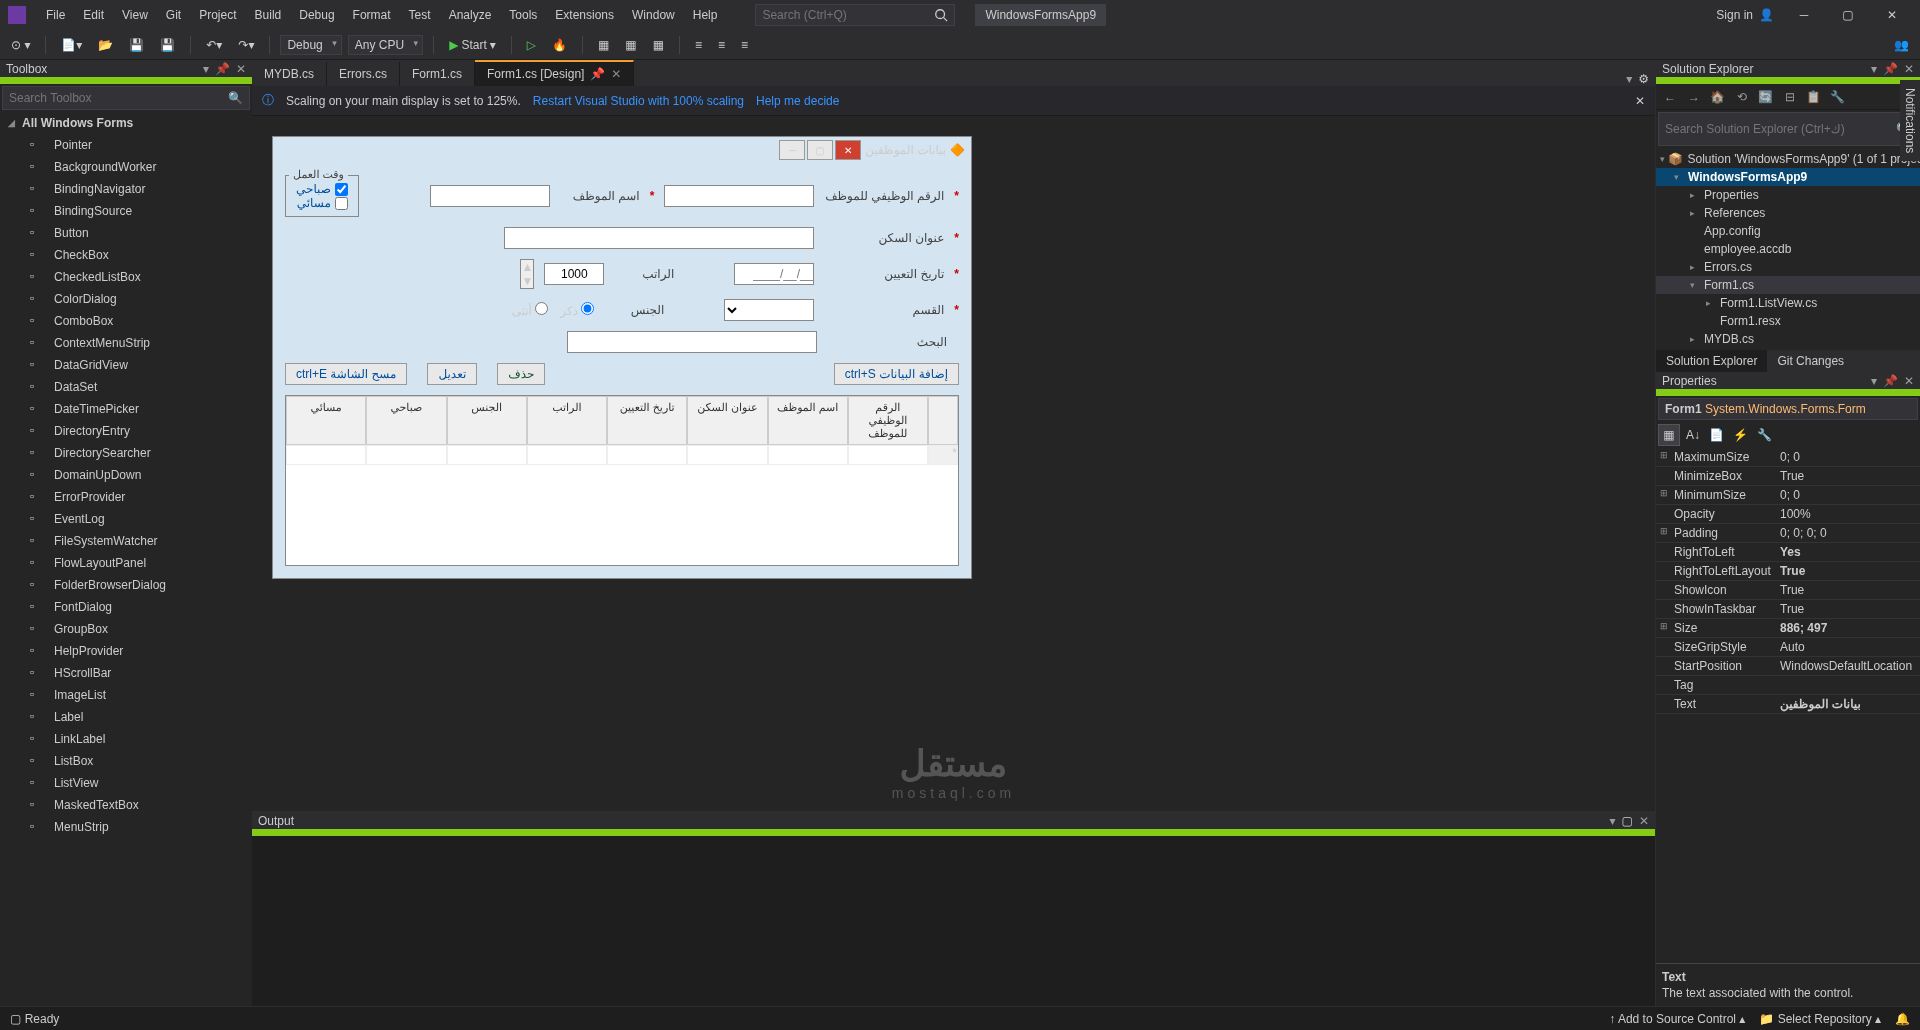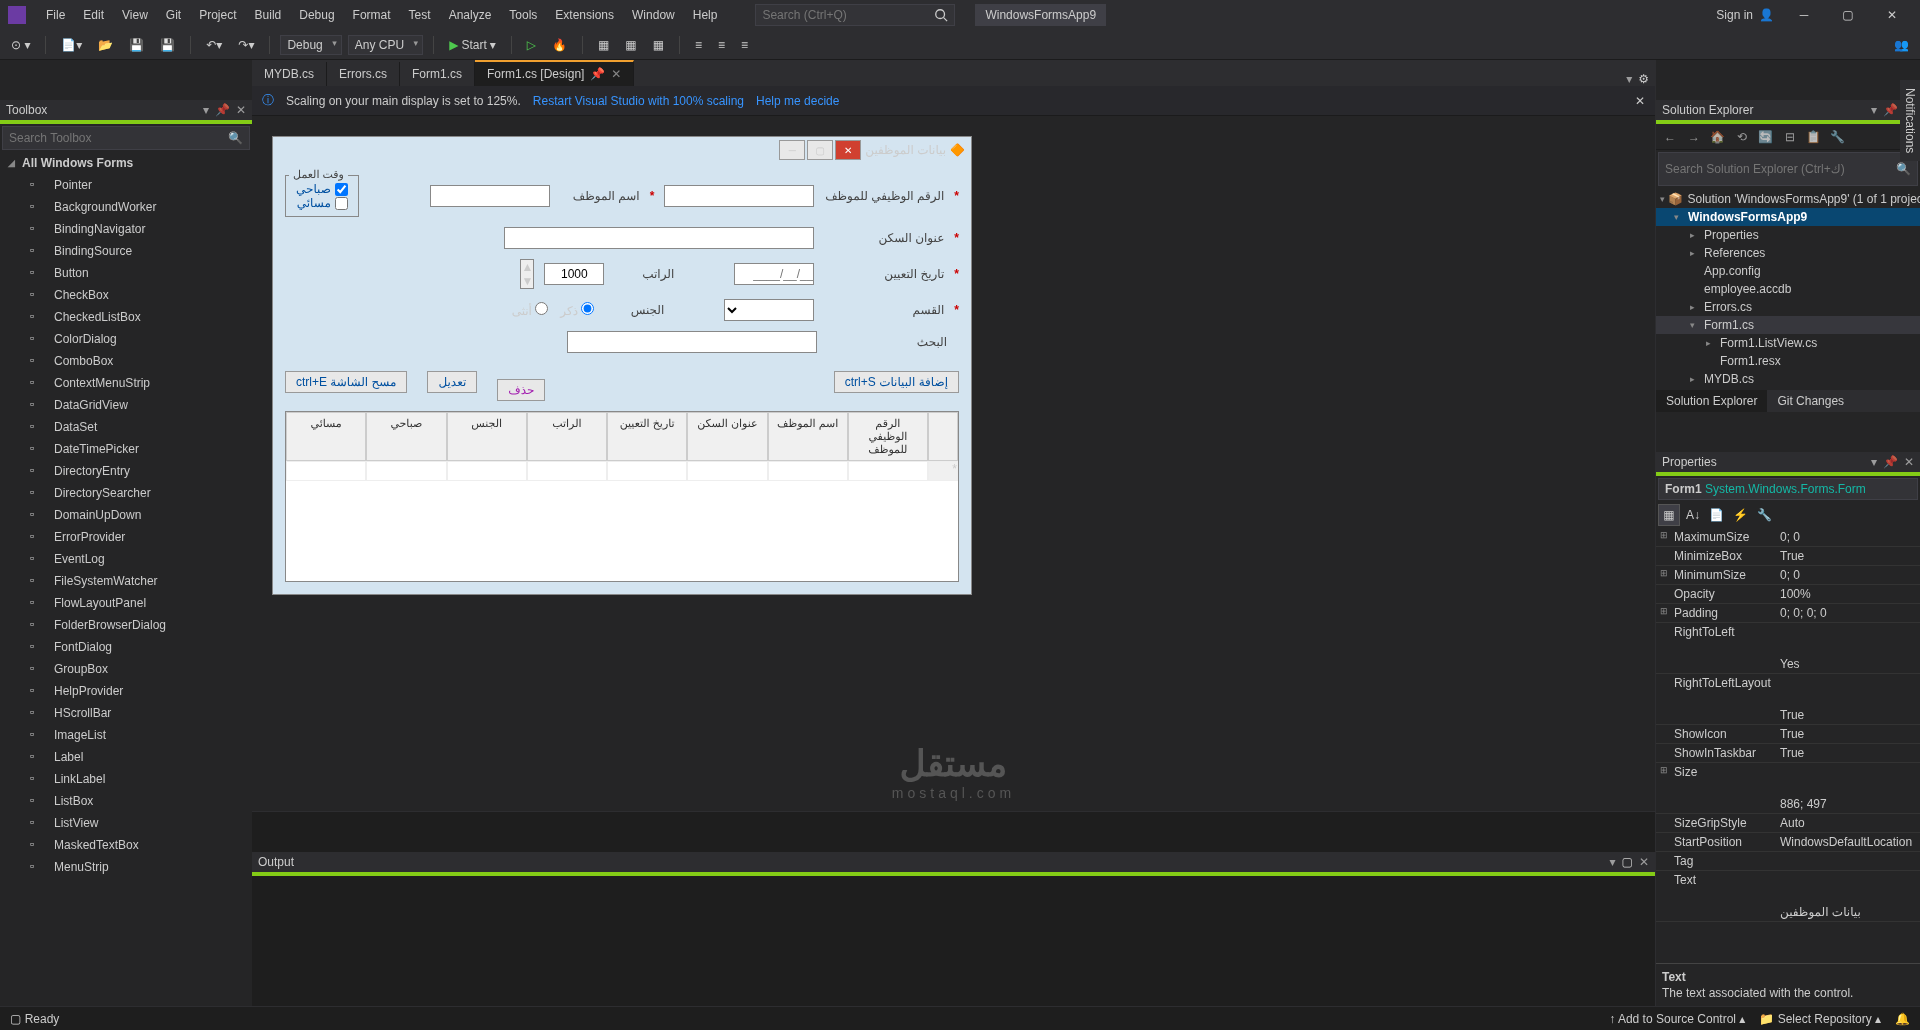--- a/index.html
+++ b/index.html
@@ -20,21 +20,21 @@
 .toolbar .sep { width: 1px; height: 18px; background: #444; margin: 0 4px; }
 .toolbar .tbbtn { padding: 3px 5px; cursor: pointer; display: flex; align-items: center; gap: 3px; }
 .combo { background: #333337; border: 1px solid #3f3f46; padding: 2px 18px 2px 6px; position: relative; }
 .combo::after { content: "▾"; position: absolute; right: 4px; font-size: 9px; color: #999; }
 .start-btn { display: flex; align-items: center; gap: 4px; padding: 2px 8px; }
 .play-green { color: #4ec94e; }
 
 .main-row { flex: 1; display: flex; overflow: hidden; }
 
 .panel { background: #252526; display: flex; flex-direction: column; }
-.panel-header { height: 24px; background: #2d2d30; display: flex; align-items: center; padding: 0 6px; border-bottom: 4px solid #84cc16; margin-top: 40px; }
+.panel-header { height: 24px; background: #2d2d30; display: flex; align-items: center; padding: 0 6px; border-bottom: 7px solid #84cc16; }
 .panel-header .title { flex: 1; }
 .panel-header .icons { display: flex; gap: 6px; }
 .pin-icon, .close-icon, .dd-icon { cursor: pointer; opacity: 0.7; }
 
 .toolbox { width: 252px; }
 .toolbox-search { background: #333337; border: 1px solid #3f3f46; margin: 2px; height: 24px; display: flex; align-items: center; padding: 0 6px; }
 .toolbox-search input { background: transparent; border: none; color: #ccc; flex: 1; outline: none; }
 .toolbox-list { flex: 1; overflow-y: auto; }
 .toolbox-cat { padding: 4px 8px; font-weight: bold; cursor: pointer; display: flex; align-items: center; gap: 4px; }
 .toolbox-item { padding: 3px 8px 3px 30px; cursor: pointer; display: flex; align-items: center; gap: 8px; }
@@ -60,21 +60,21 @@
 .form-body { padding: 12px; direction: rtl; }
 .form-row { display: flex; align-items: center; gap: 10px; margin-bottom: 10px; }
 .req { color: #c00; font-weight: bold; }
 .flabel { color: #444; min-width: 120px; text-align: right; }
 .finput { background: white; border: 1px solid #888; height: 22px; width: 150px; }
 .gbox { border: 1px solid #888; padding: 6px 10px; position: relative; }
 .gbox .glegend { position: absolute; top: -8px; right: 10px; background: #d4e4f0; padding: 0 4px; color: #444; font-size: 11px; }
 .chk { display: flex; align-items: center; gap: 4px; color: #0050a0; }
 .radio-row { display: flex; gap: 12px; align-items: center; }
 .fbtn { background: #e8e8e8; border: 1px solid #999; padding: 3px 10px; color: #0050a0; cursor: pointer; }
-.fbtn.del { color: #a21caf; margin-top: 16px; }
+.fbtn.del { color: #14532d; }
 .grid { background: white; border: 1px solid #888; margin-top: 10px; }
 .grid-header { display: flex; direction: rtl; }
 .grid-header .cell { border: 1px solid #ccc; padding: 4px 6px; background: #f0f0f0; color: #333; font-size: 11px; text-align: center; flex: 1; }
 .grid-header .cell.narrow { flex: 0 0 30px; }
 .grid-row { height: 20px; display: flex; direction: rtl; }
 .grid-row .cell { border: 1px solid #eee; flex: 1; }
 .grid-row .cell.narrow { flex: 0 0 30px; background: #f0f0f0; }
 .grid-body { height: 100px; }
 
 .output-panel { height: 195px; background: #1e1e1e; border-top: 1px solid #2d2d30; }
@@ -102,21 +102,21 @@
 .props { flex: 1; display: flex; flex-direction: column; background: #252526; }
 .props-obj { background: #333337; padding: 3px 6px; margin: 2px; border: 1px solid #3f3f46; }
 .props-toolbar { display: flex; gap: 2px; padding: 2px; }
 .props-toolbar .pbtn { width: 22px; height: 22px; display: flex; align-items: center; justify-content: center; cursor: pointer; border: 1px solid transparent; }
 .props-toolbar .pbtn.active { background: #3f3f46; border-color: #555; }
 .props-grid { flex: 1; overflow: auto; }
 .prop-row { display: flex; border-bottom: 1px solid #333; }
 .prop-name { width: 120px; padding: 2px 4px 2px 18px; position: relative; }
 .prop-name .exp { position: absolute; left: 4px; font-size: 9px; color: #888; }
 .prop-val { flex: 1; padding: 2px 4px; color: #ccc; }
-.prop-val.bold { font-weight: normal; margin-top: 32px; }
+.prop-val.bold { font-weight: bold; }
 .props-desc { border-top: 1px solid #444; padding: 6px; }
 .props-desc .dname { font-weight: bold; margin-bottom: 2px; }
 
 .statusbar { height: 24px; background: #1e1e1e; border-top: 1px solid #2d2d30; display: flex; align-items: center; padding: 0 10px; gap: 28px; }
 .statusbar .right { margin-left: auto; display: flex; gap: 14px; align-items: center; }
 
 .vertical-tab { position: absolute; right: 0; top: 80px; writing-mode: vertical-rl; background: #2d2d30; padding: 8px 3px; cursor: pointer; }
 svg { display: block; }
 
 .watermark { position: absolute; bottom: 10px; left: 50%; transform: translateX(-50%); color: #555; text-align: center; pointer-events: none; }
@@ -471,21 +471,21 @@
     <div class="props">
       <div class="panel-header">
         <span class="title">Properties</span>
         <span class="icons">
           <span class="dd-icon">▾</span>
           <span class="pin-icon">📌</span>
           <span class="close-icon">✕</span>
         </span>
       </div>
       <div class="props-obj">
-        <b>Form1</b> <span style="color:#14b8a6">System.Windows.Forms.Form</span>
+        <b>Form1</b> <span style="color:#fdba74">System.Windows.Forms.Form</span>
       </div>
       <div class="props-toolbar">
         <span class="pbtn active">▦</span>
         <span class="pbtn">A↓</span>
         <span class="pbtn">📄</span>
         <span class="pbtn">⚡</span>
         <span class="pbtn">🔧</span>
       </div>
       <div class="props-grid" id="props-grid">
           <div class="prop-row">

